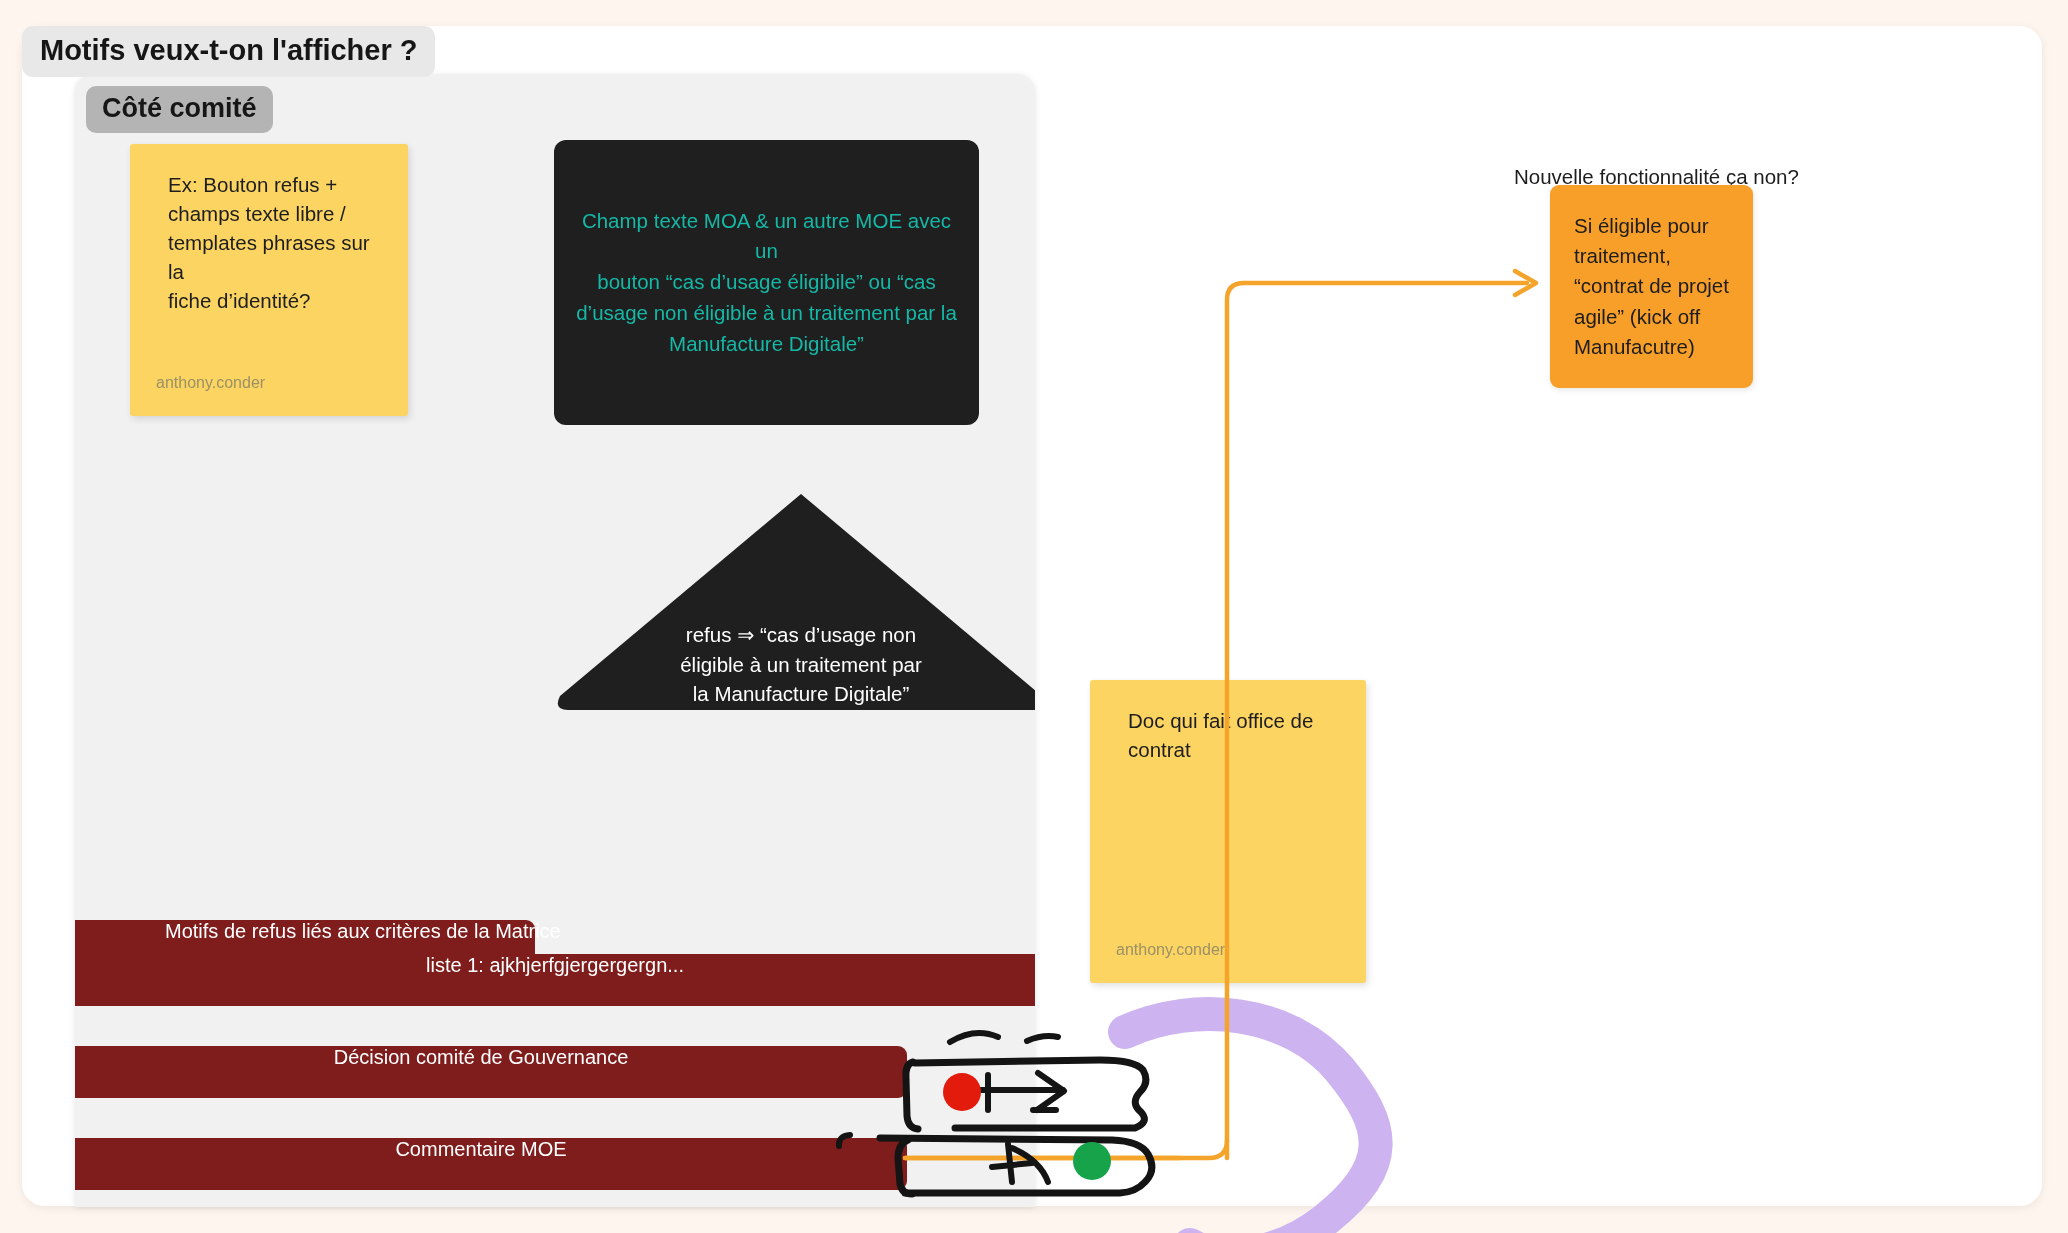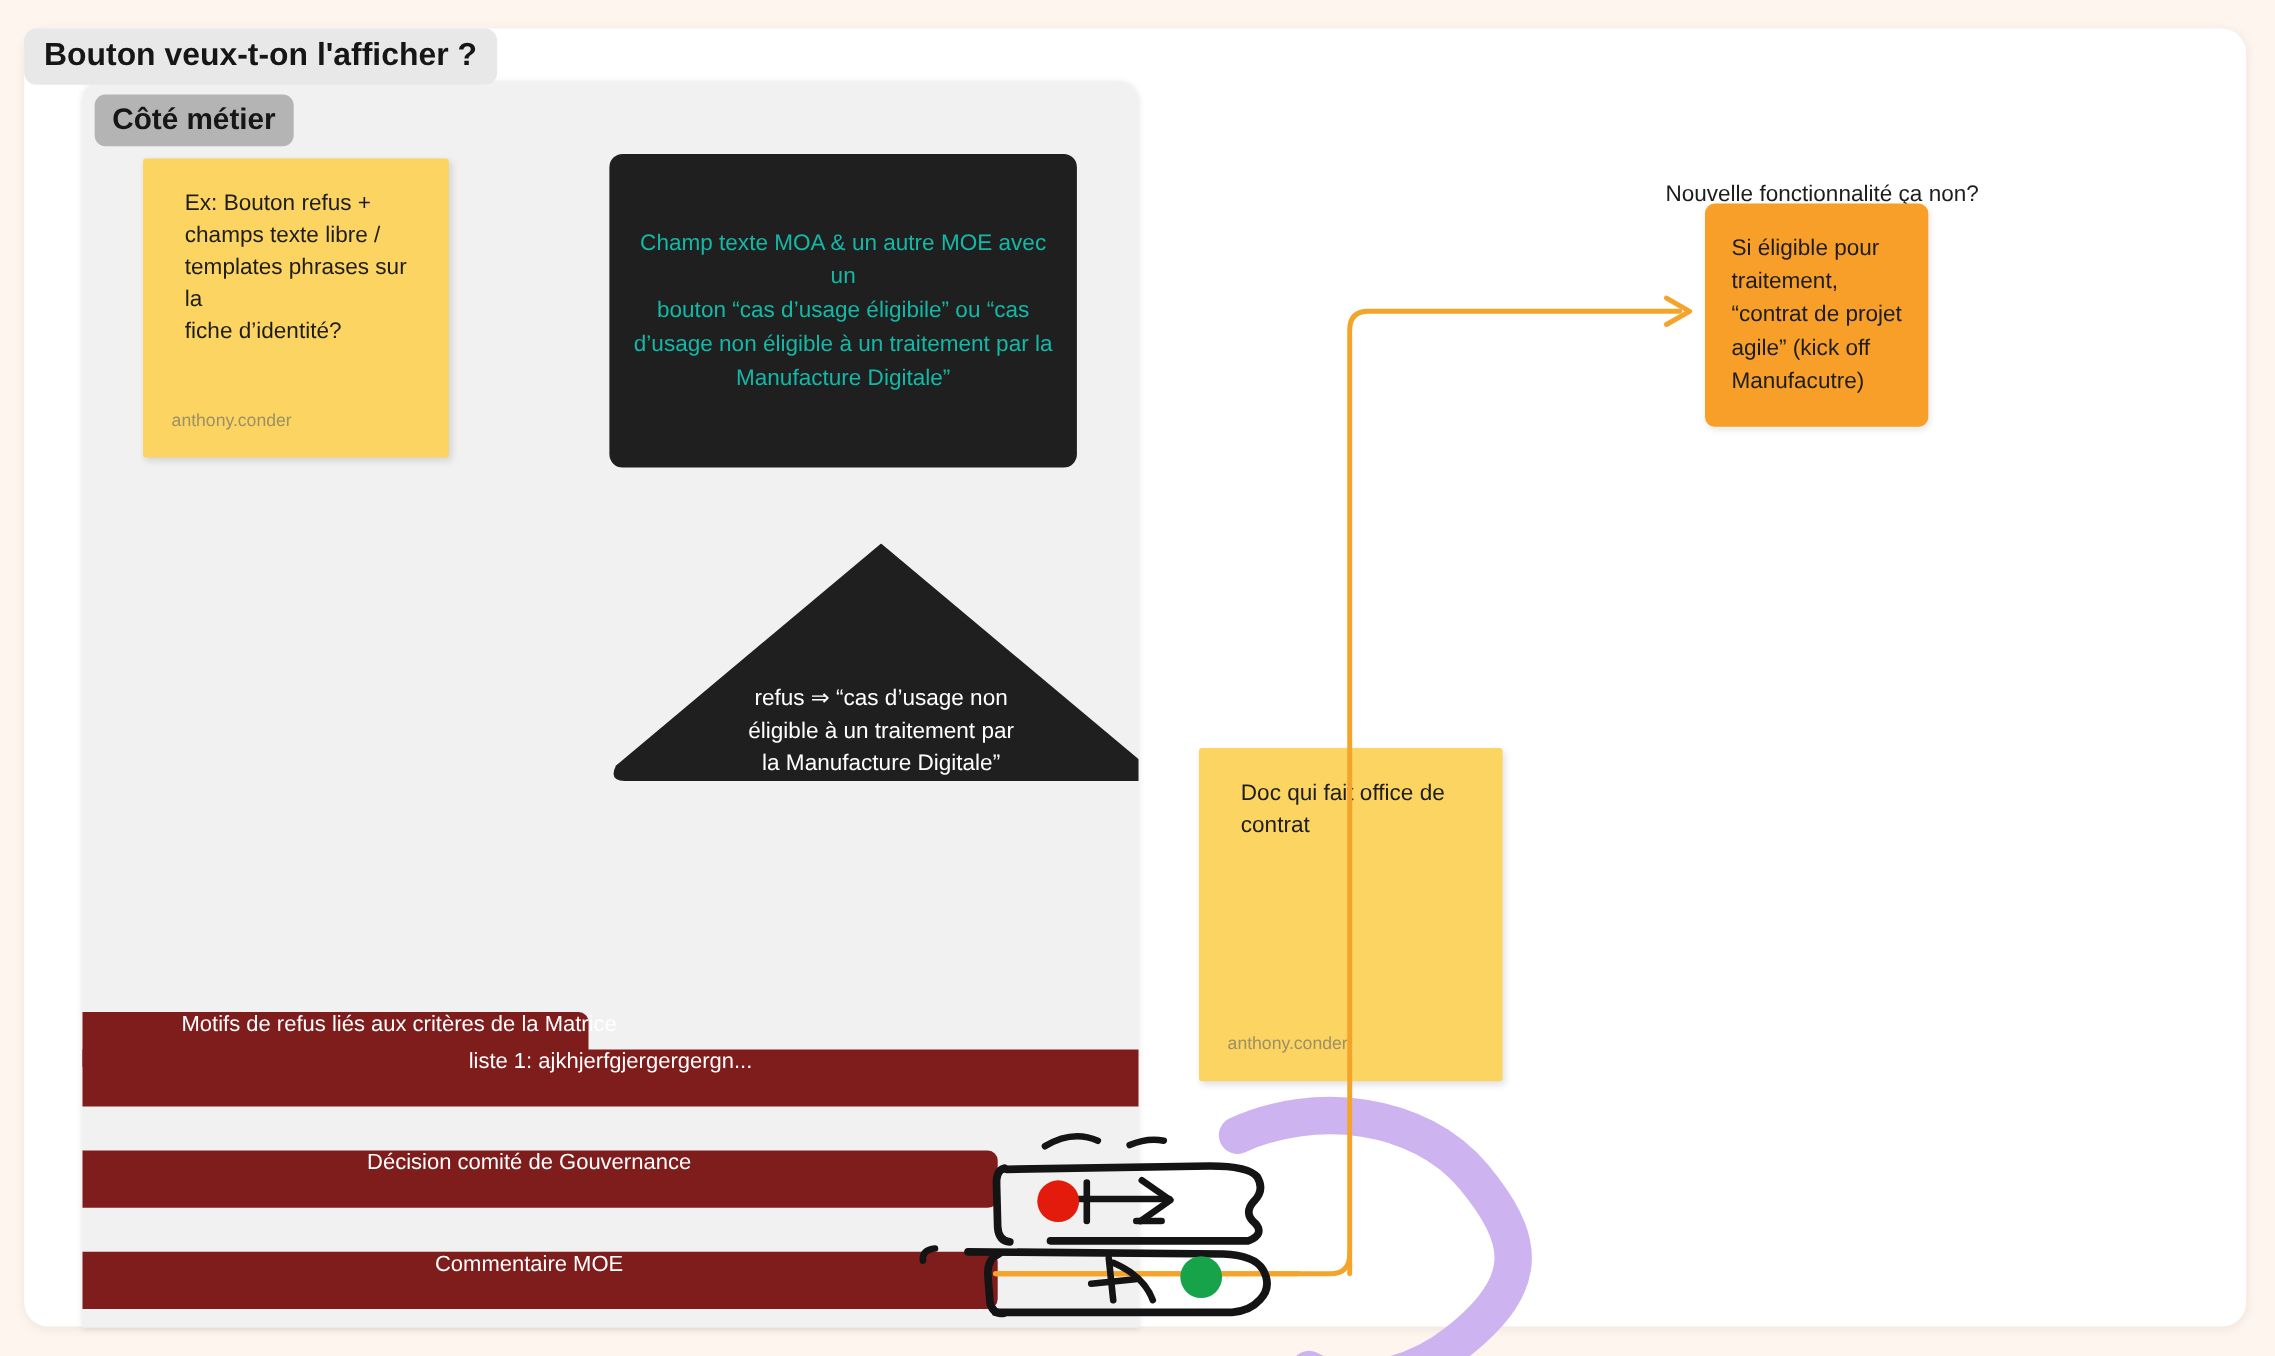--- a/index.html
+++ b/index.html
@@ -226,24 +226,24 @@
     </div>
 
     <div class="bar" style="left:-20px; top:972px; width:852px; height:52px; justify-content:center; border-radius:9px;">
       <span class="bar-label">Décision comité de Gouvernance</span>
     </div>
 
     <div class="bar" style="left:-20px; top:1064px; width:852px; height:52px; justify-content:center; border-radius:9px;">
       <span class="bar-label">Commentaire MOE</span>
     </div>
 
-    <div class="inner-panel-title">Côté métier</div>
+    <div class="inner-panel-title">Côté comité</div>
   </div>
 
-  <div class="outer-frame-title" style="left:22px; top:26px;">Bouton veux-t-on l'afficher ?</div>
+  <div class="outer-frame-title" style="left:22px; top:26px;">Motifs veux-t-on l'afficher ?</div>
 
   <div class="sticky" style="left:1090px; top:680px; width:276px; height:303px;">
     <div class="sticky-text">Doc qui fait office de
 contrat</div>
     <div class="sticky-author">anthony.conder</div>
   </div>
 
   <div class="loose-label" style="left:1514px; top:145px;margin-top:20px;">Nouvelle fonctionnalité ça non?</div>
   <div class="orange-card" style="left:1550px; top:185px; width:203px; height:203px;">
     <div class="orange-card-text">Si éligible pour

